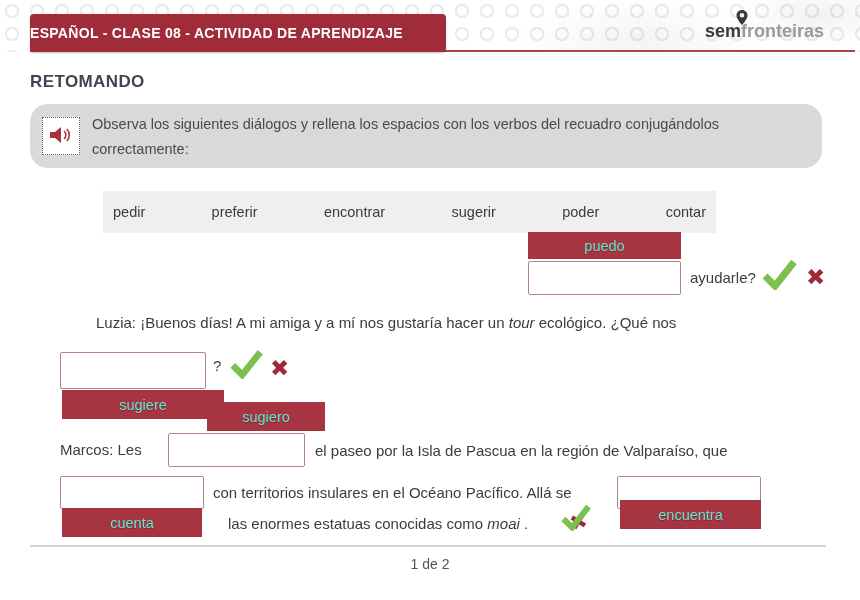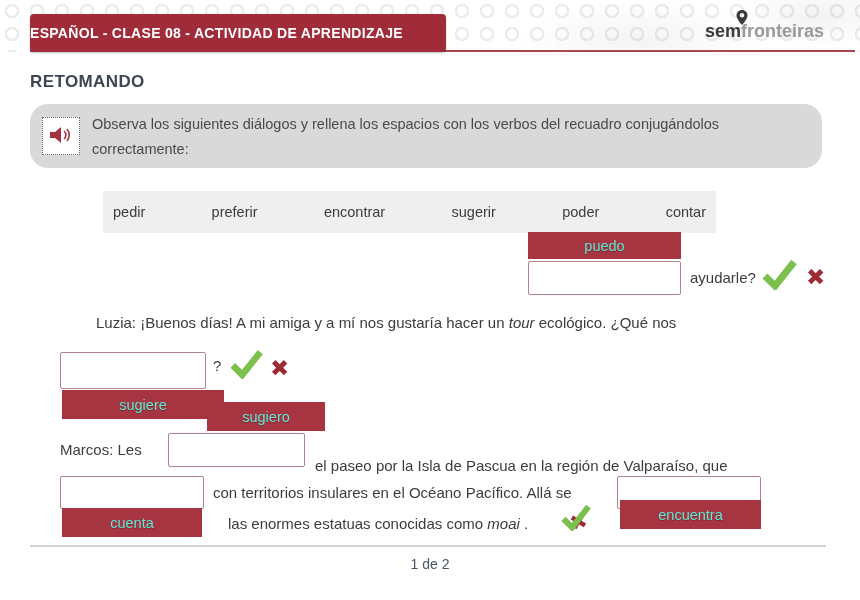--- a/index.html
+++ b/index.html
@@ -134,21 +134,21 @@
 
   <div class="seg" style="left:213px; top:357px;">?</div>
   <button class="icon-btn" style="left:229px; top:349px;">
     <svg width="35" height="30" viewBox="0 0 37 31">
         <path d="M4 17 L14 27 L33 3" fill="none" stroke="#7CC14E" stroke-width="7"></path>
       </svg>
   </button>
   <button class="icon-btn cross" style="left:270px; top:357px;">✖</button>
 
   <div class="seg" style="left:60px; top:441px;">Marcos: Les</div>
-  <div class="seg" style="left:315px; top:457px;">el paseo por la Isla de Pascua en la región de Valparaíso, que</div>
+  <div class="seg" style="left:315px; top:442px;">el paseo por la Isla de Pascua en la región de Valparaíso, que</div>
 
   <div class="seg" style="left:228px; top:515px;"><span>las enormes estatuas conocidas como </span><i>moai</i><span> .</span></div>
 
   <div class="seg" style="left:213px; top:484px;">con territorios insulares en el Océano Pacífico. Allá se</div>
 
   <button class="icon-btn cross" style="left:570px; top:512px; transform:rotate(-14deg); font-size:21px; z-index:1;">✖</button>
   <button class="icon-btn" style="left:560px; top:504px; z-index:2;">
     <svg width="32" height="27" viewBox="0 0 37 31">
         <path d="M4 17 L14 27 L33 3" fill="none" stroke="#7CC14E" stroke-width="7"></path>
       </svg>

